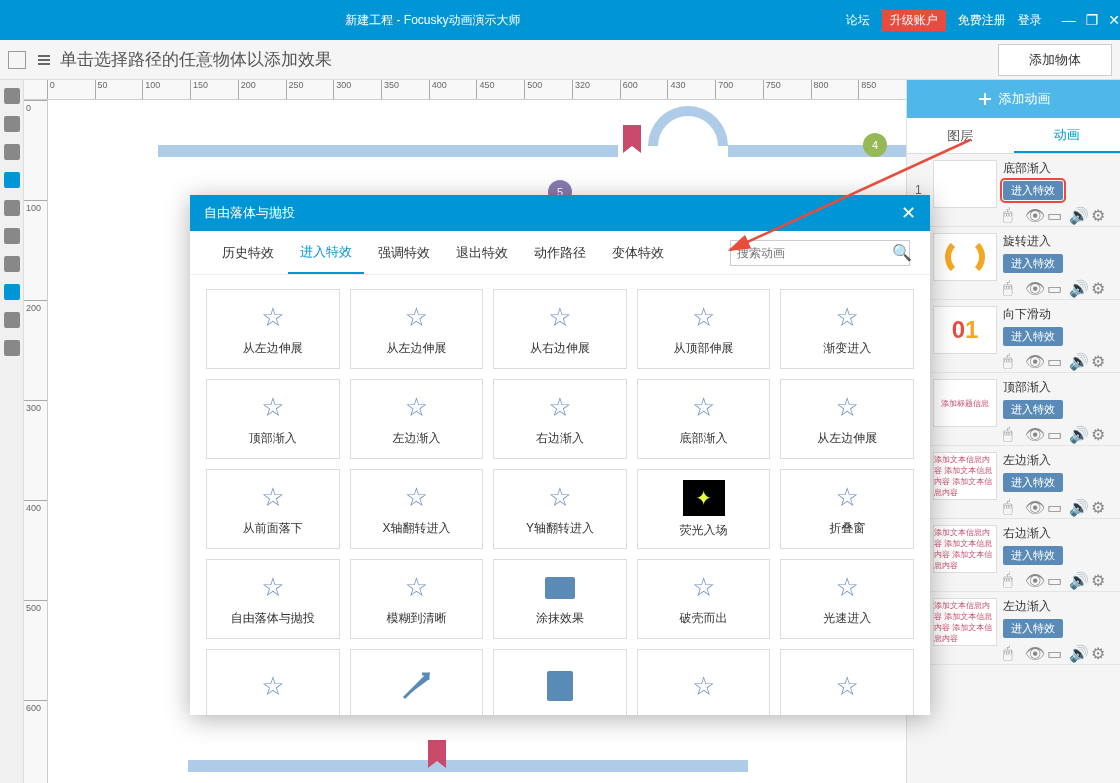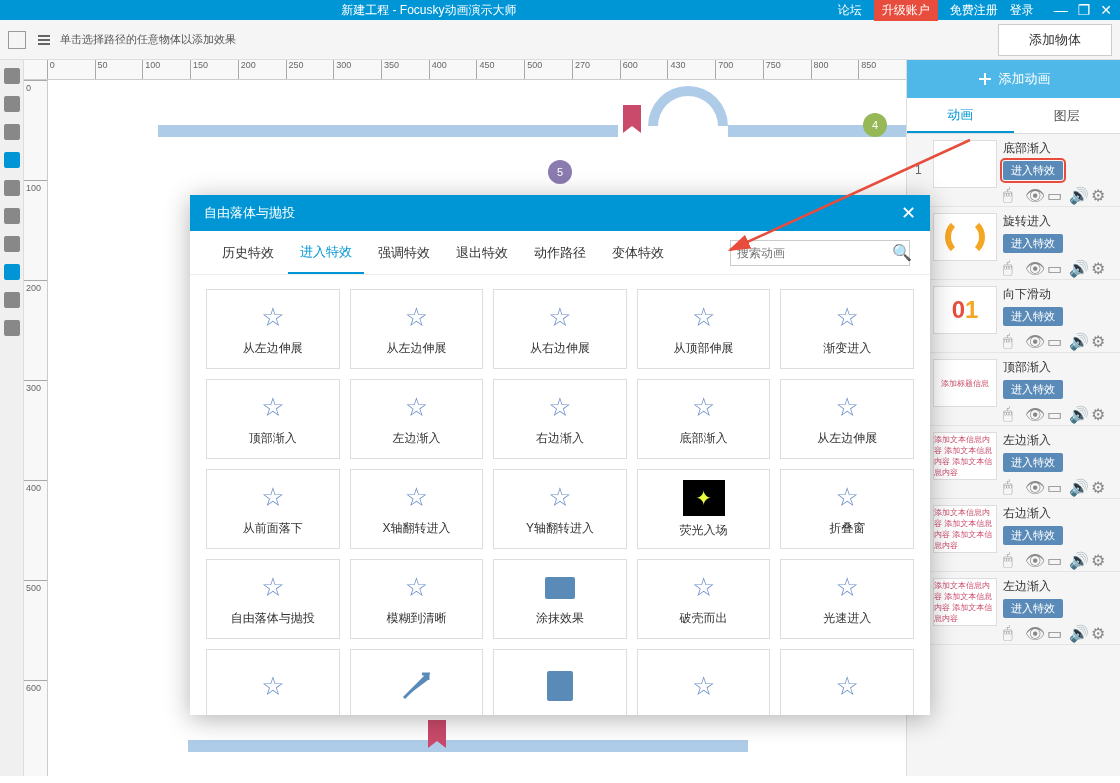--- a/index.html
+++ b/index.html
@@ -1,29 +1,29 @@
 <!DOCTYPE html>
 <html><head>
 <meta charset="utf-8">
 <style>
 * { margin: 0; padding: 0; box-sizing: border-box; font-family: "Microsoft YaHei", sans-serif; }
 body { width: 1120px; height: 783px; overflow: hidden; background: #fff; position: relative; }
 
 
-.titlebar { height: 20px; background: #0096d6; display: flex; align-items: center; color: #fff; font-size: 12px; }
+.titlebar { height: 40px; background: #0096d6; display: flex; align-items: center; color: #fff; font-size: 12px; }
 .titlebar-title { flex: 1; text-align: center; }
-.titlebar-links { display: flex; align-items: center; gap: 12px; padding-right: 8px; }
+.titlebar-links { display: flex; align-items: center; gap: 12px; padding-right: 0; }
 .titlebar-links span { cursor: pointer; }
 .upgrade { background: #e74c3c; padding: 2px 8px; font-family: Liberation Serif, serif; }
 .win-controls { display: flex; gap: 10px; padding-left: 8px; }
 .win-controls span { cursor: pointer; font-size: 14px; }
 
 
 .toolbar { height: 40px; background: #f5f5f5; border-bottom: 1px solid #ddd; display: flex; align-items: center; padding: 0 8px; }
-.toolbar-left { display: flex; align-items: center; gap: 8px; font-size: 11px; color: #555; }
+.toolbar-left { display: flex; align-items: center; gap: 8px; font-size: 17px; color: #555; }
 .toolbar-spacer { flex: 1; }
 .btn-add-object { border: 1px solid #ccc; background: #fff; padding: 6px 30px; font-size: 13px; color: #333; cursor: pointer; }
 .btn-exit-edit { border: 2px solid #e74c3c; background: #4caf50; color: #fff; padding: 6px 18px; font-size: 13px; cursor: pointer; display: flex; align-items: center; gap: 6px; margin-left: 8px; }
 
 
 .main { display: flex; height: 716px; }
 .left-tools { width: 24px; background: #f0f0f0; border-right: 1px solid #ddd; display: flex; flex-direction: column; align-items: center; gap: 12px; padding-top: 8px; }
 .left-tools .tool { width: 16px; height: 16px; background: #888; border-radius: 2px; cursor: pointer; }
 .left-tools .tool.blue { background: #0096d6; }
 
@@ -142,21 +142,21 @@
       <div class="ruler-tick" style="width:50px">50</div>
       <div class="ruler-tick" style="width:50px">100</div>
       <div class="ruler-tick" style="width:50px">150</div>
       <div class="ruler-tick" style="width:50px">200</div>
       <div class="ruler-tick" style="width:50px">250</div>
       <div class="ruler-tick" style="width:50px">300</div>
       <div class="ruler-tick" style="width:50px">350</div>
       <div class="ruler-tick" style="width:50px">400</div>
       <div class="ruler-tick" style="width:50px">450</div>
       <div class="ruler-tick" style="width:50px">500</div>
-      <div class="ruler-tick" style="width:50px">270</div>
+      <div class="ruler-tick" style="width:50px">320</div>
       <div class="ruler-tick" style="width:50px">600</div>
       <div class="ruler-tick" style="width:50px">430</div>
       <div class="ruler-tick" style="width:50px">700</div>
       <div class="ruler-tick" style="width:50px">750</div>
       <div class="ruler-tick" style="width:50px">800</div>
       <div class="ruler-tick" style="width:50px">850</div>
     </div>
     <div class="ruler-v">
       <div class="ruler-v-tick">0</div>
       <div class="ruler-v-tick">100</div>
@@ -179,22 +179,22 @@
   </div>
 
   <div class="right-panel">
     <div class="add-anim">
       <svg class="icon-svg" viewBox="0 0 16 16">
           <path d="M7 2h2v5h5v2H9v5H7V9H2V7h5V2z" fill="#fff"></path>
         </svg>
       <span>添加动画</span>
     </div>
     <div class="panel-tabs">
+      <div class="panel-tab">图层</div>
       <div class="panel-tab active">动画</div>
-      <div class="panel-tab">图层</div>
     </div>
     <div class="anim-list" id="anim-list">
         <div class="anim-item">
           <div class="anim-num">1</div>
           <div class="anim-thumb"></div>
           <div class="anim-info">
             <div class="anim-title">底部渐入</div>
             <div class="anim-badge highlight">进入特效</div>
             <div class="anim-icons">
               <span class="ic">🖱</span>

